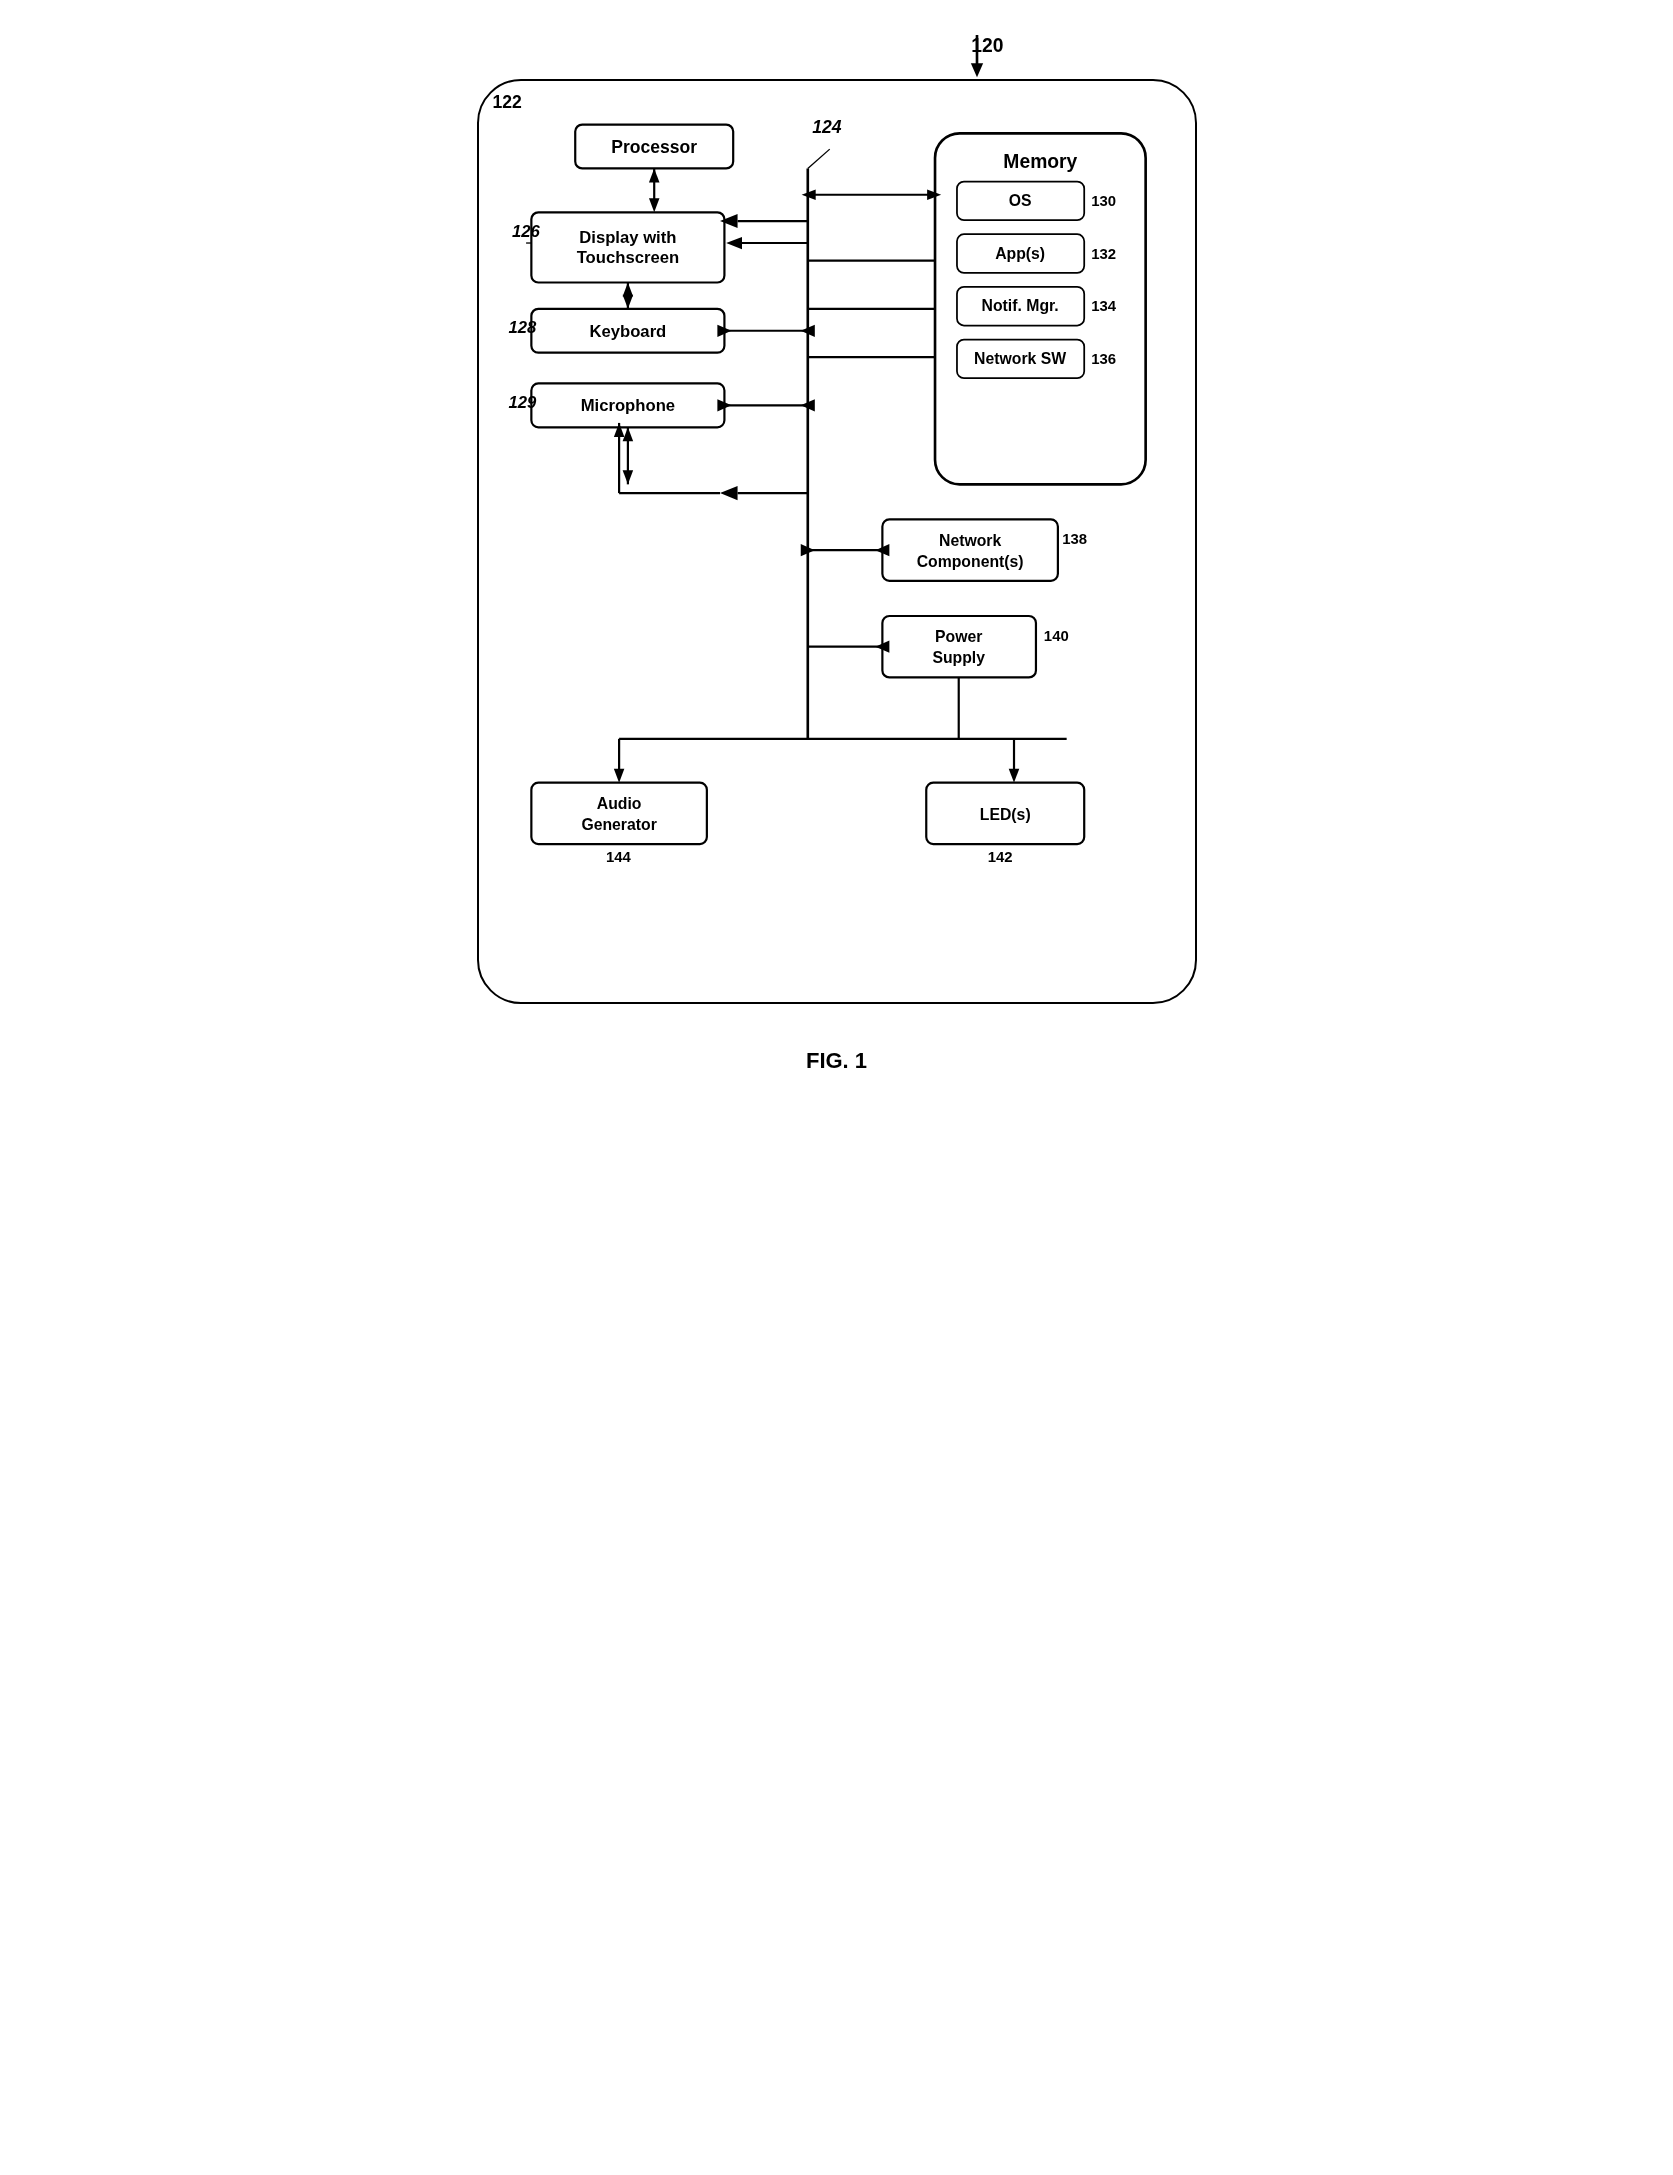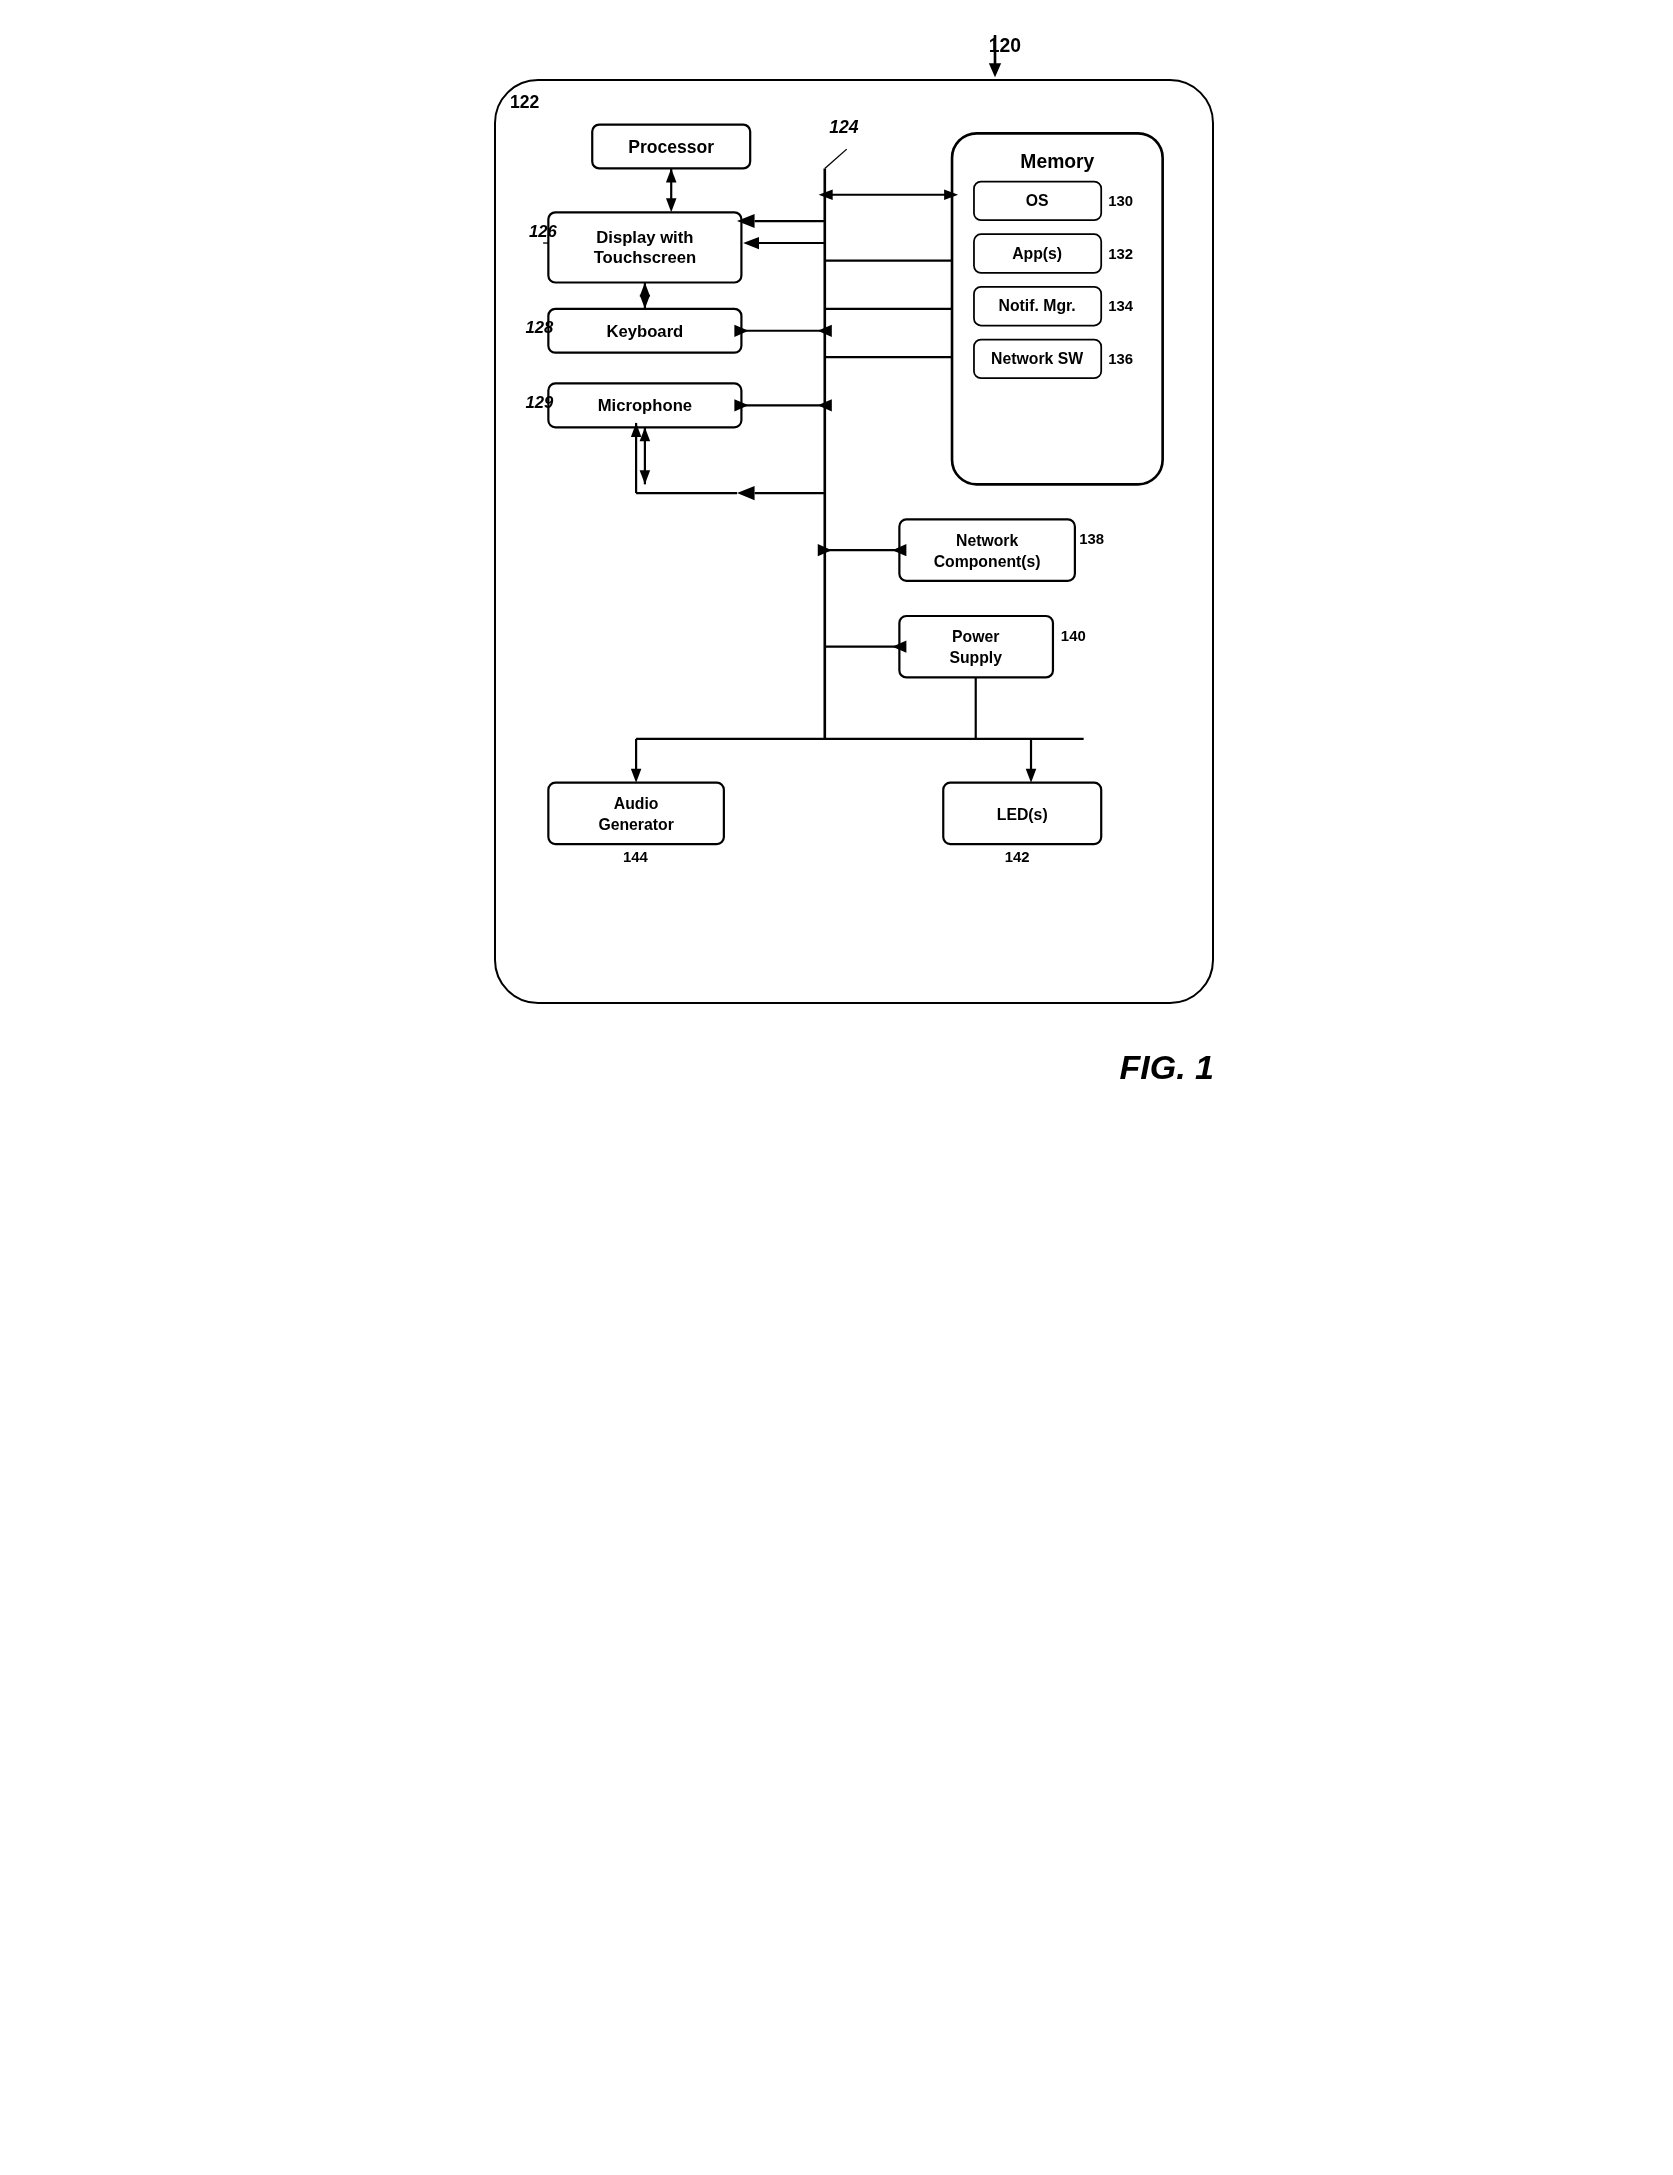--- a/index.html
+++ b/index.html
@@ -10,21 +10,21 @@
       flex-direction: column;
       align-items: center;
       justify-content: flex-start;
       min-height: 2175px;
       padding: 35px 17.6px 53px;
     }
 
     .diagram-wrapper {
       display: flex;
       flex-direction: column;
-      align-items: flex-end;
+      align-items: center;
       width: 755px;
     }
 
     
     .outer-box {
       border: 2.6px solid #000;
       border-radius: 44px;
       padding: 26px 26px 35px 26px;
       width: 720px;
       position: relative;
@@ -176,16 +176,16 @@
 
       <line x1="345" y1="175" x2="490" y2="175" stroke="black" stroke-width="2.5"></line>
 
       <line x1="345" y1="230" x2="490" y2="230" stroke="black" stroke-width="2.5"></line>
 
       <line x1="345" y1="285" x2="490" y2="285" stroke="black" stroke-width="2.5"></line>
 
     </svg>
   </div>
 
-  <div style="font-size:34px; font-weight:bold; font-style:italic; margin-top:44px; text-align:center;">FIG. 1</div>
+  <div style="font-size:22px; font-weight:bold; margin-top:44px; text-align:center;">FIG. 1</div>
 
 </div>
 
 
 </body></html>

